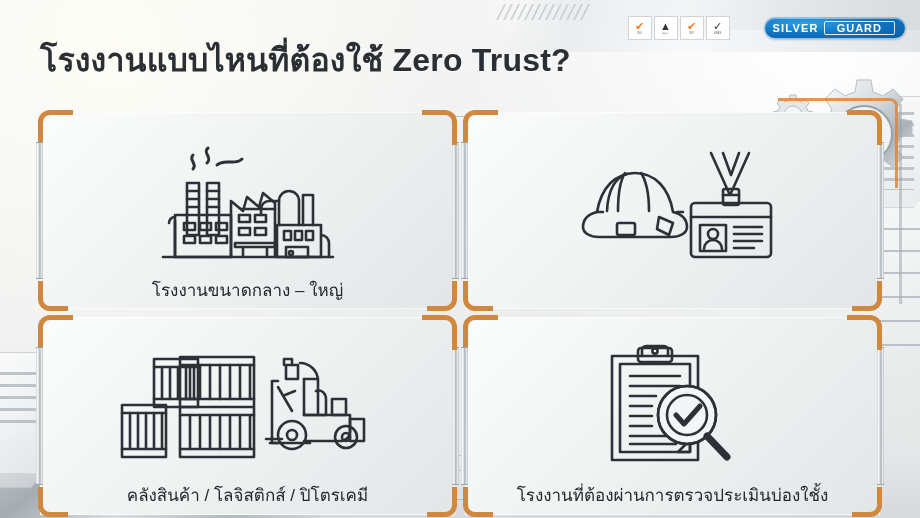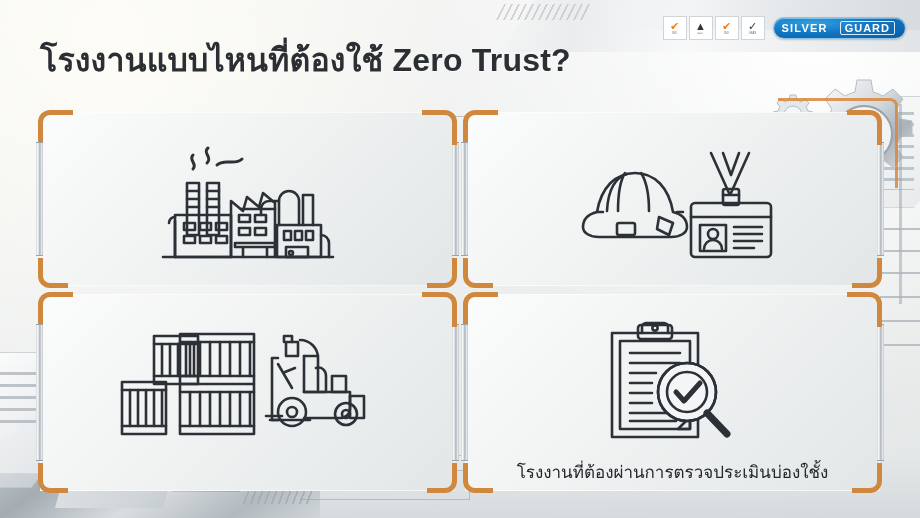--- a/index.html
+++ b/index.html
@@ -140,30 +140,31 @@
   .cert {
     width:24px; height:24px; background:#fff;
     border:1px solid #cfd4d8; display:flex; align-items:center;
     justify-content:center; flex-direction:column; gap:1px;
   }
   .cert .glyph { font-size:11px; line-height:1; }
   .cert .tiny { font-size:2.6px; line-height:1; color:#555; letter-spacing:.1px; }
   .cert.o .glyph{ color:#ef7f1a; font-weight:bold; }
   .cert.k .glyph{ color:#333; }
   .logo {
-    display:flex; align-items:center; gap:12px;
+    display:flex; align-items:center; gap:5px;
     background:radial-gradient(ellipse at 30% 25%, #2f9fe0 0%, #1277c4 45%, #0b5aa0 100%);
     border:1px solid #8fc4e6; border-radius:13px;
     padding:3px 10px 3px 8px;
     box-shadow:0 1px 2px rgba(0,0,0,.22), inset 0 1px 0 rgba(255,255,255,.45);
+    margin-left:26px;
   }
   .logo .silver{ color:#fff; font-size:11px; font-weight:bold; letter-spacing:1.2px; }
   .logo .guard{
     color:#fff; font-size:11px; font-weight:bold; letter-spacing:1px;
-    border:1px solid rgba(255,255,255,.85); padding:0 4px; border-radius:2px;
+    border:1px solid rgba(255,255,255,.85); padding:0 12px; border-radius:2px;
   }
 
   
   #grid {
     position:absolute; left:40px; top:112px;
     width:840px; height:358px;
     display:grid; grid-template-columns:1fr 1fr; grid-template-rows:1fr 1fr;
     gap:8px 10px;
   }
   .card {
@@ -342,20 +343,21 @@
           <rect x="153" y="92" width="7" height="9"></rect>
           <path d="M133 108h22v10h-22z"></path>
             <circle cx="138" cy="114" r="2"></circle>
           <path d="M126 86V62a10 10 0 0 1 20 0v24M150 86V56h10v30"></path>
           <path d="M126 62h-10a8 8 0 0 0-8 8v6"></path>
           <path d="M168 96a8 8 0 0 1 8 8v14"></path>
 
           <path d="M10 118h170"></path>
         </svg>
       </div>
+      <div class="label">โรงงานขนาดกลาง – ใหญ่</div>
     </div>
 
     <div class="card">
       <span class="cb1"></span>
         <span class="cb2"></span>
       <span class="rail l"></span>
       <span class="rail r"></span>
       <div class="icon">
         <svg width="200" height="132" viewBox="0 0 200 132" fill="none" stroke="#2b3136" stroke-width="2.6" stroke-linecap="round" stroke-linejoin="round">
 
@@ -412,20 +414,21 @@
           <path d="M186 72h46v16c0 6-4 10-10 10h-36"></path>
           <path d="M214 56h14v16h-14z"></path>
           <path d="M232 76h14v22h-14z"></path>
           <circle cx="174" cy="92" r="14"></circle>
             <circle cx="174" cy="92" r="5"></circle>
           <circle cx="228" cy="94" r="11"></circle>
             <circle cx="228" cy="94" r="4"></circle>
           <path d="M160 44l14 24M167 52l10-4"></path>
         </svg>
       </div>
+      <div class="label">คลังสินค้า / โลจิสติกส์ / ปิโตรเคมี</div>
     </div>
 
     <div class="card">
       <span class="cb1"></span>
         <span class="cb2"></span>
       <span class="rail l"></span>
       <span class="rail r"></span>
       <div class="icon">
         <svg width="130" height="132" viewBox="0 0 130 132" fill="none" stroke="#2b3136" stroke-width="2.6" stroke-linecap="round" stroke-linejoin="round">
 

